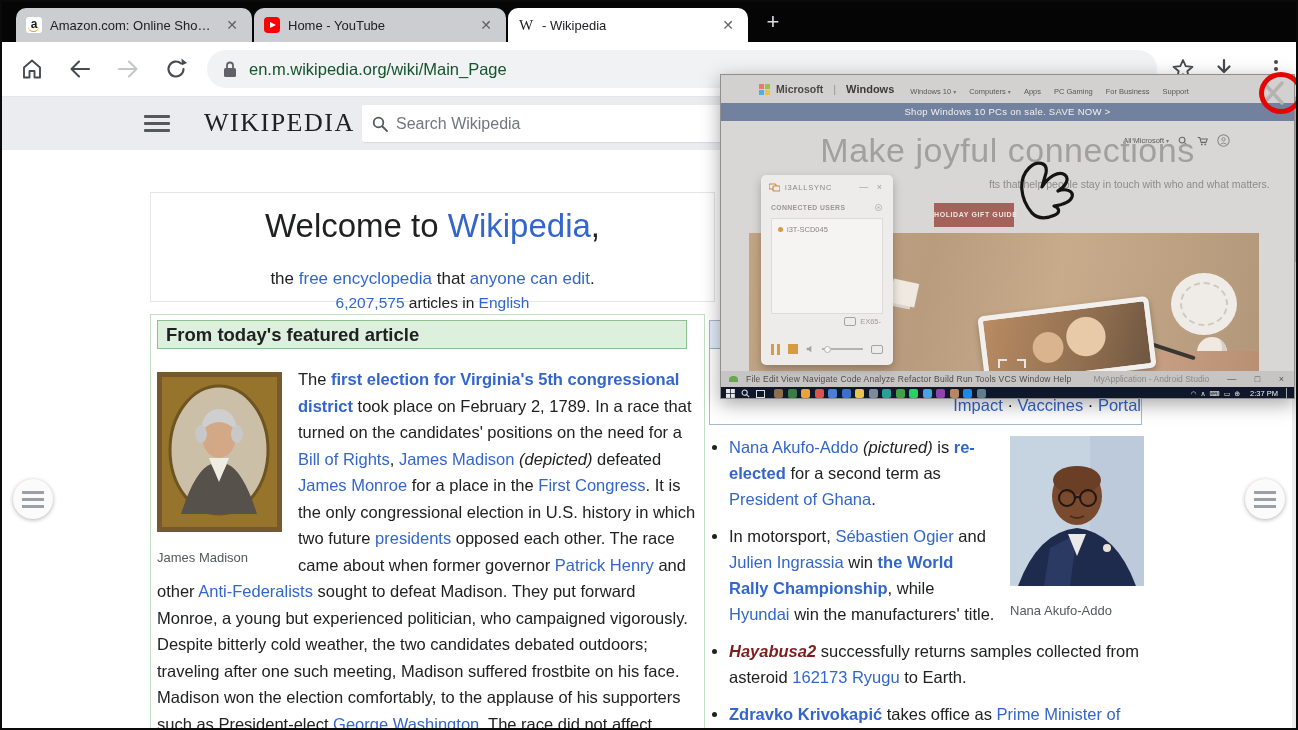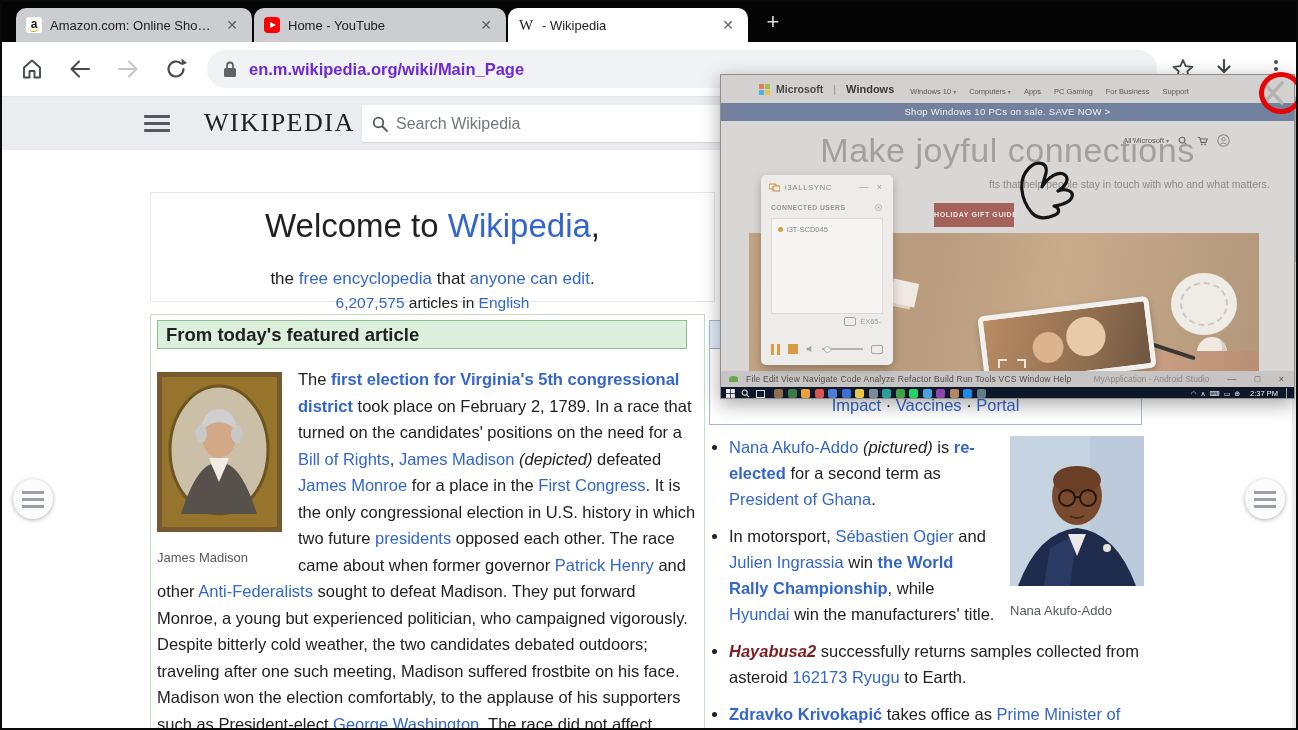--- a/index.html
+++ b/index.html
@@ -27,21 +27,21 @@
   .fav-wiki { font-family:"Liberation Serif", serif; font-size:15px; color:#202122; text-align:center; line-height:16px; }
   .newtab { position:absolute; left:758px; top:8px; width:26px; height:26px; color:#dadce0;
             font-size:22px; line-height:24px; text-align:center; }
 
   
   .toolbar { position:absolute; left:0; top:40px; width:100%; height:55px; background:#fff;
              border-bottom:1px solid #e4e6e8; }
   .tb-ic { position:absolute; top:55px; width:24px; height:24px; }
   .urlpill { position:absolute; left:205px; top:48px; width:950px; height:38px; background:#f0f2f4;
              border-radius:19px; display:flex; align-items:center; padding:0 16px; gap:12px; }
-  .url { font-size:16.5px; color:#6d28d9;font-weight:bold; }
+  .url { font-size:16.5px; color:#14532d; }
 
   
   .wikihead { position:absolute; left:0; top:95px; width:100%; height:53px; background:#eaecf0; }
   .hamb { position:absolute; left:142px; top:113px; width:26px; height:17px; }
   .hamb div { height:2.6px; background:#54595d; margin-bottom:4.4px; border-radius:1px; }
   .wordmark { position:absolute; left:202px; top:106px; font-family:"Liberation Serif", serif;
               font-size:26px; letter-spacing:1.5px; color:#202122; }
   .searchbox { position:absolute; left:360px; top:103px; width:780px; height:37px; background:#fff;
                border-radius:2px; display:flex; align-items:center; padding:0 10px; gap:8px;
                box-shadow:0 1px 1px rgba(0,0,0,.08); }
@@ -67,21 +67,21 @@
               padding:3px 0 0 8px; }
   .featbody { position:absolute; left:155px; top:364px; width:540px; font-size:16.5px;
               line-height:26.5px; color:#202122; }
   .madison { float:left; width:125px; margin:6px 16px 2px 0; }
   .madison .cap { font-size:13px; color:#54595d; margin-top:5px; }
 
   
   .covidbox { position:absolute; left:707px; top:318px; width:433px; height:105px; background:#fff;
               border:1px solid #a8b8cc; }
   .covidhead { height:28px; background:#e3eefb; border-bottom:1px solid #98aecb; }
-  .covidlinks { position:absolute; left:0; bottom:9px; width:100%; text-align:center; font-size:16.5px; }
+  .covidlinks { position:absolute; left:0; bottom:9px; width:100%; text-align:right; font-size:16.5px; }
   .news { position:absolute; left:707px; top:432px; width:435px; font-size:16.5px; line-height:26px;
           color:#202122; }
   .nanafig { float:right; width:134px; margin:2px 0 4px 14px; }
   .nanafig .cap { font-size:13px; color:#54595d; margin-top:5px; }
   .news ul { margin-left:20px; }
   .news li { margin-bottom:11px; }
 
   
   .fab { position:absolute; top:477px; width:40px; height:40px; border-radius:50%; background:#fbfbfb;
          box-shadow:0 1px 4px rgba(0,0,0,.3); display:flex; flex-direction:column; justify-content:center;

